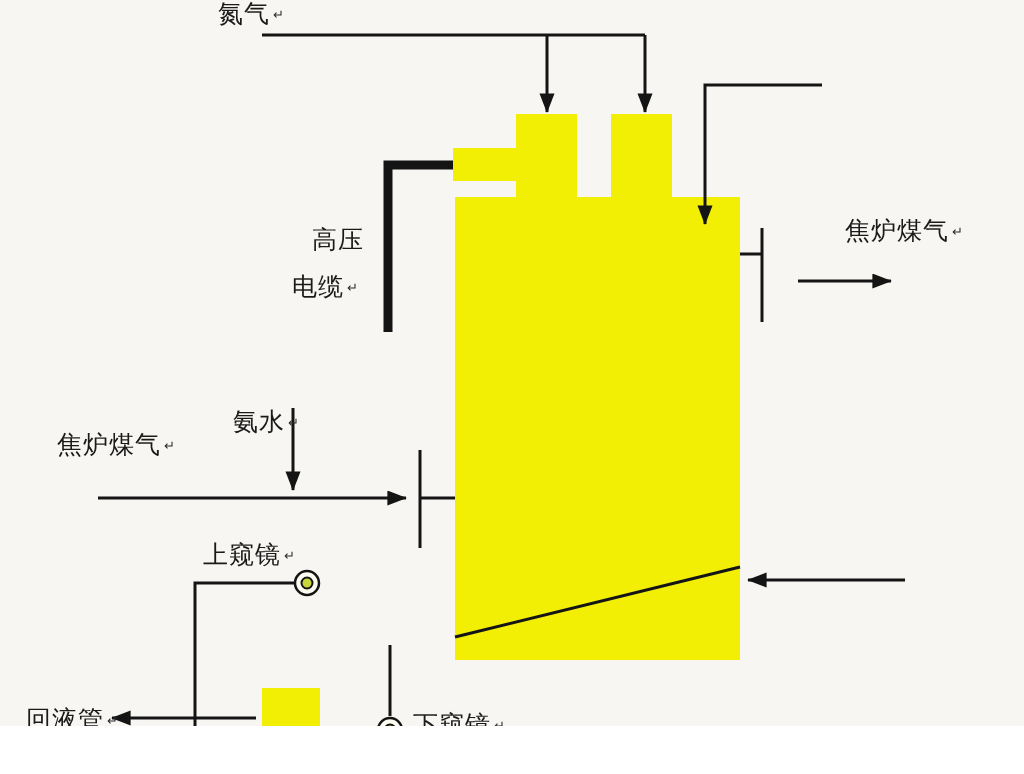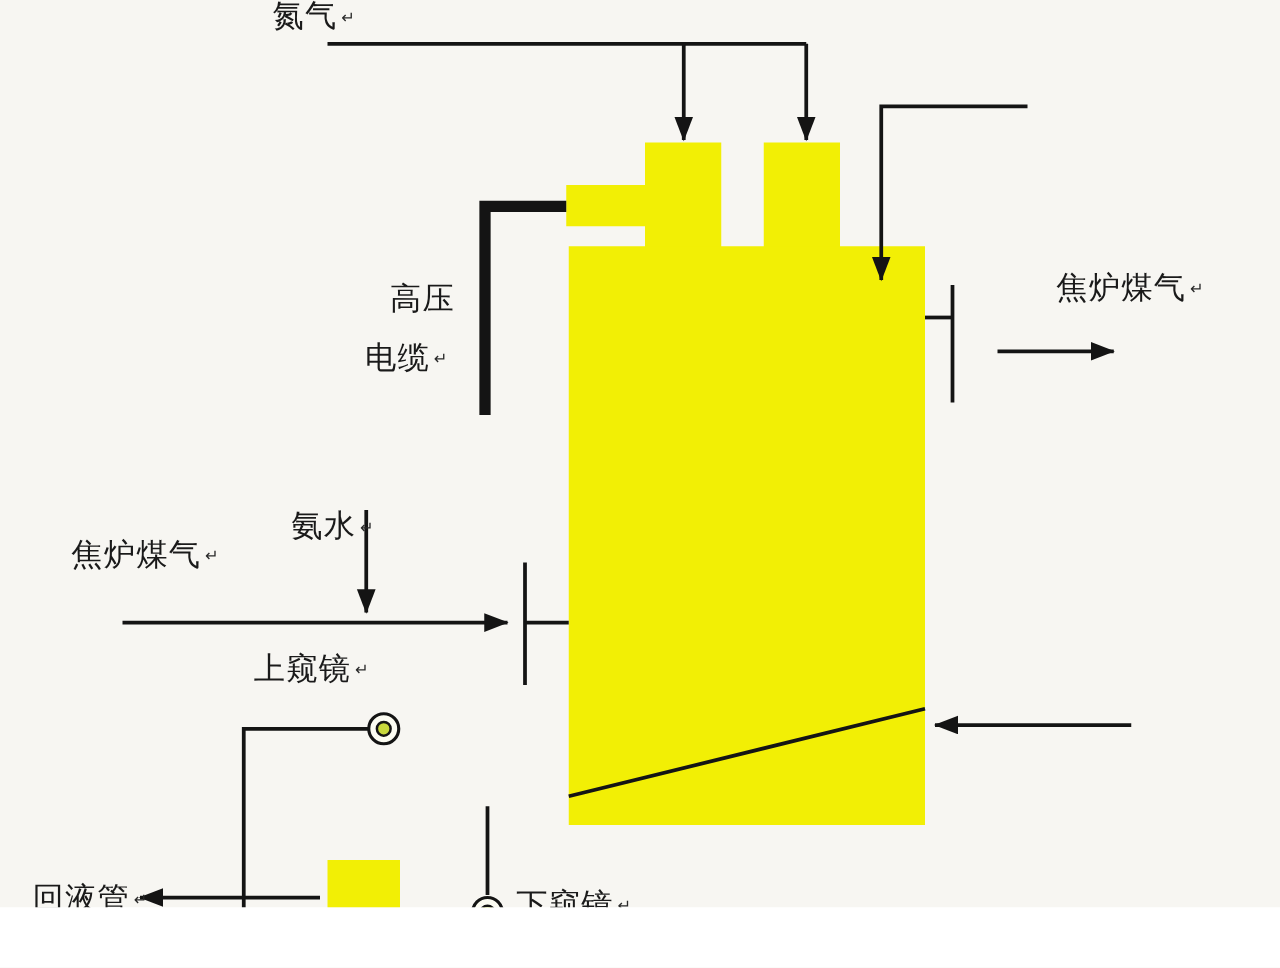--- a/index.html
+++ b/index.html
@@ -99,21 +99,21 @@
 
 
   <div class="label" style="left:233px;top:380px;margin-top:28px;">
     <span>氨水</span><span class="mark">↵</span>
   </div>
 
   <div class="label" style="left:57px;top:431px;">
     <span>焦炉煤气</span><span class="mark">↵</span>
   </div>
 
-  <div class="label" style="left:203px;top:522px;">
+  <div class="label" style="left:203px;top:541px;">
     <span>上窥镜</span><span class="mark">↵</span>
   </div>
 
 
   <div class="label" style="left:8px;top:706px;margin-left:18px;">
     <span>回液管</span><span class="mark">↵</span>
   </div>
 
   <div class="label" style="left:413px;top:711px;">
     <span>下窥镜</span><span class="mark">↵</span>

